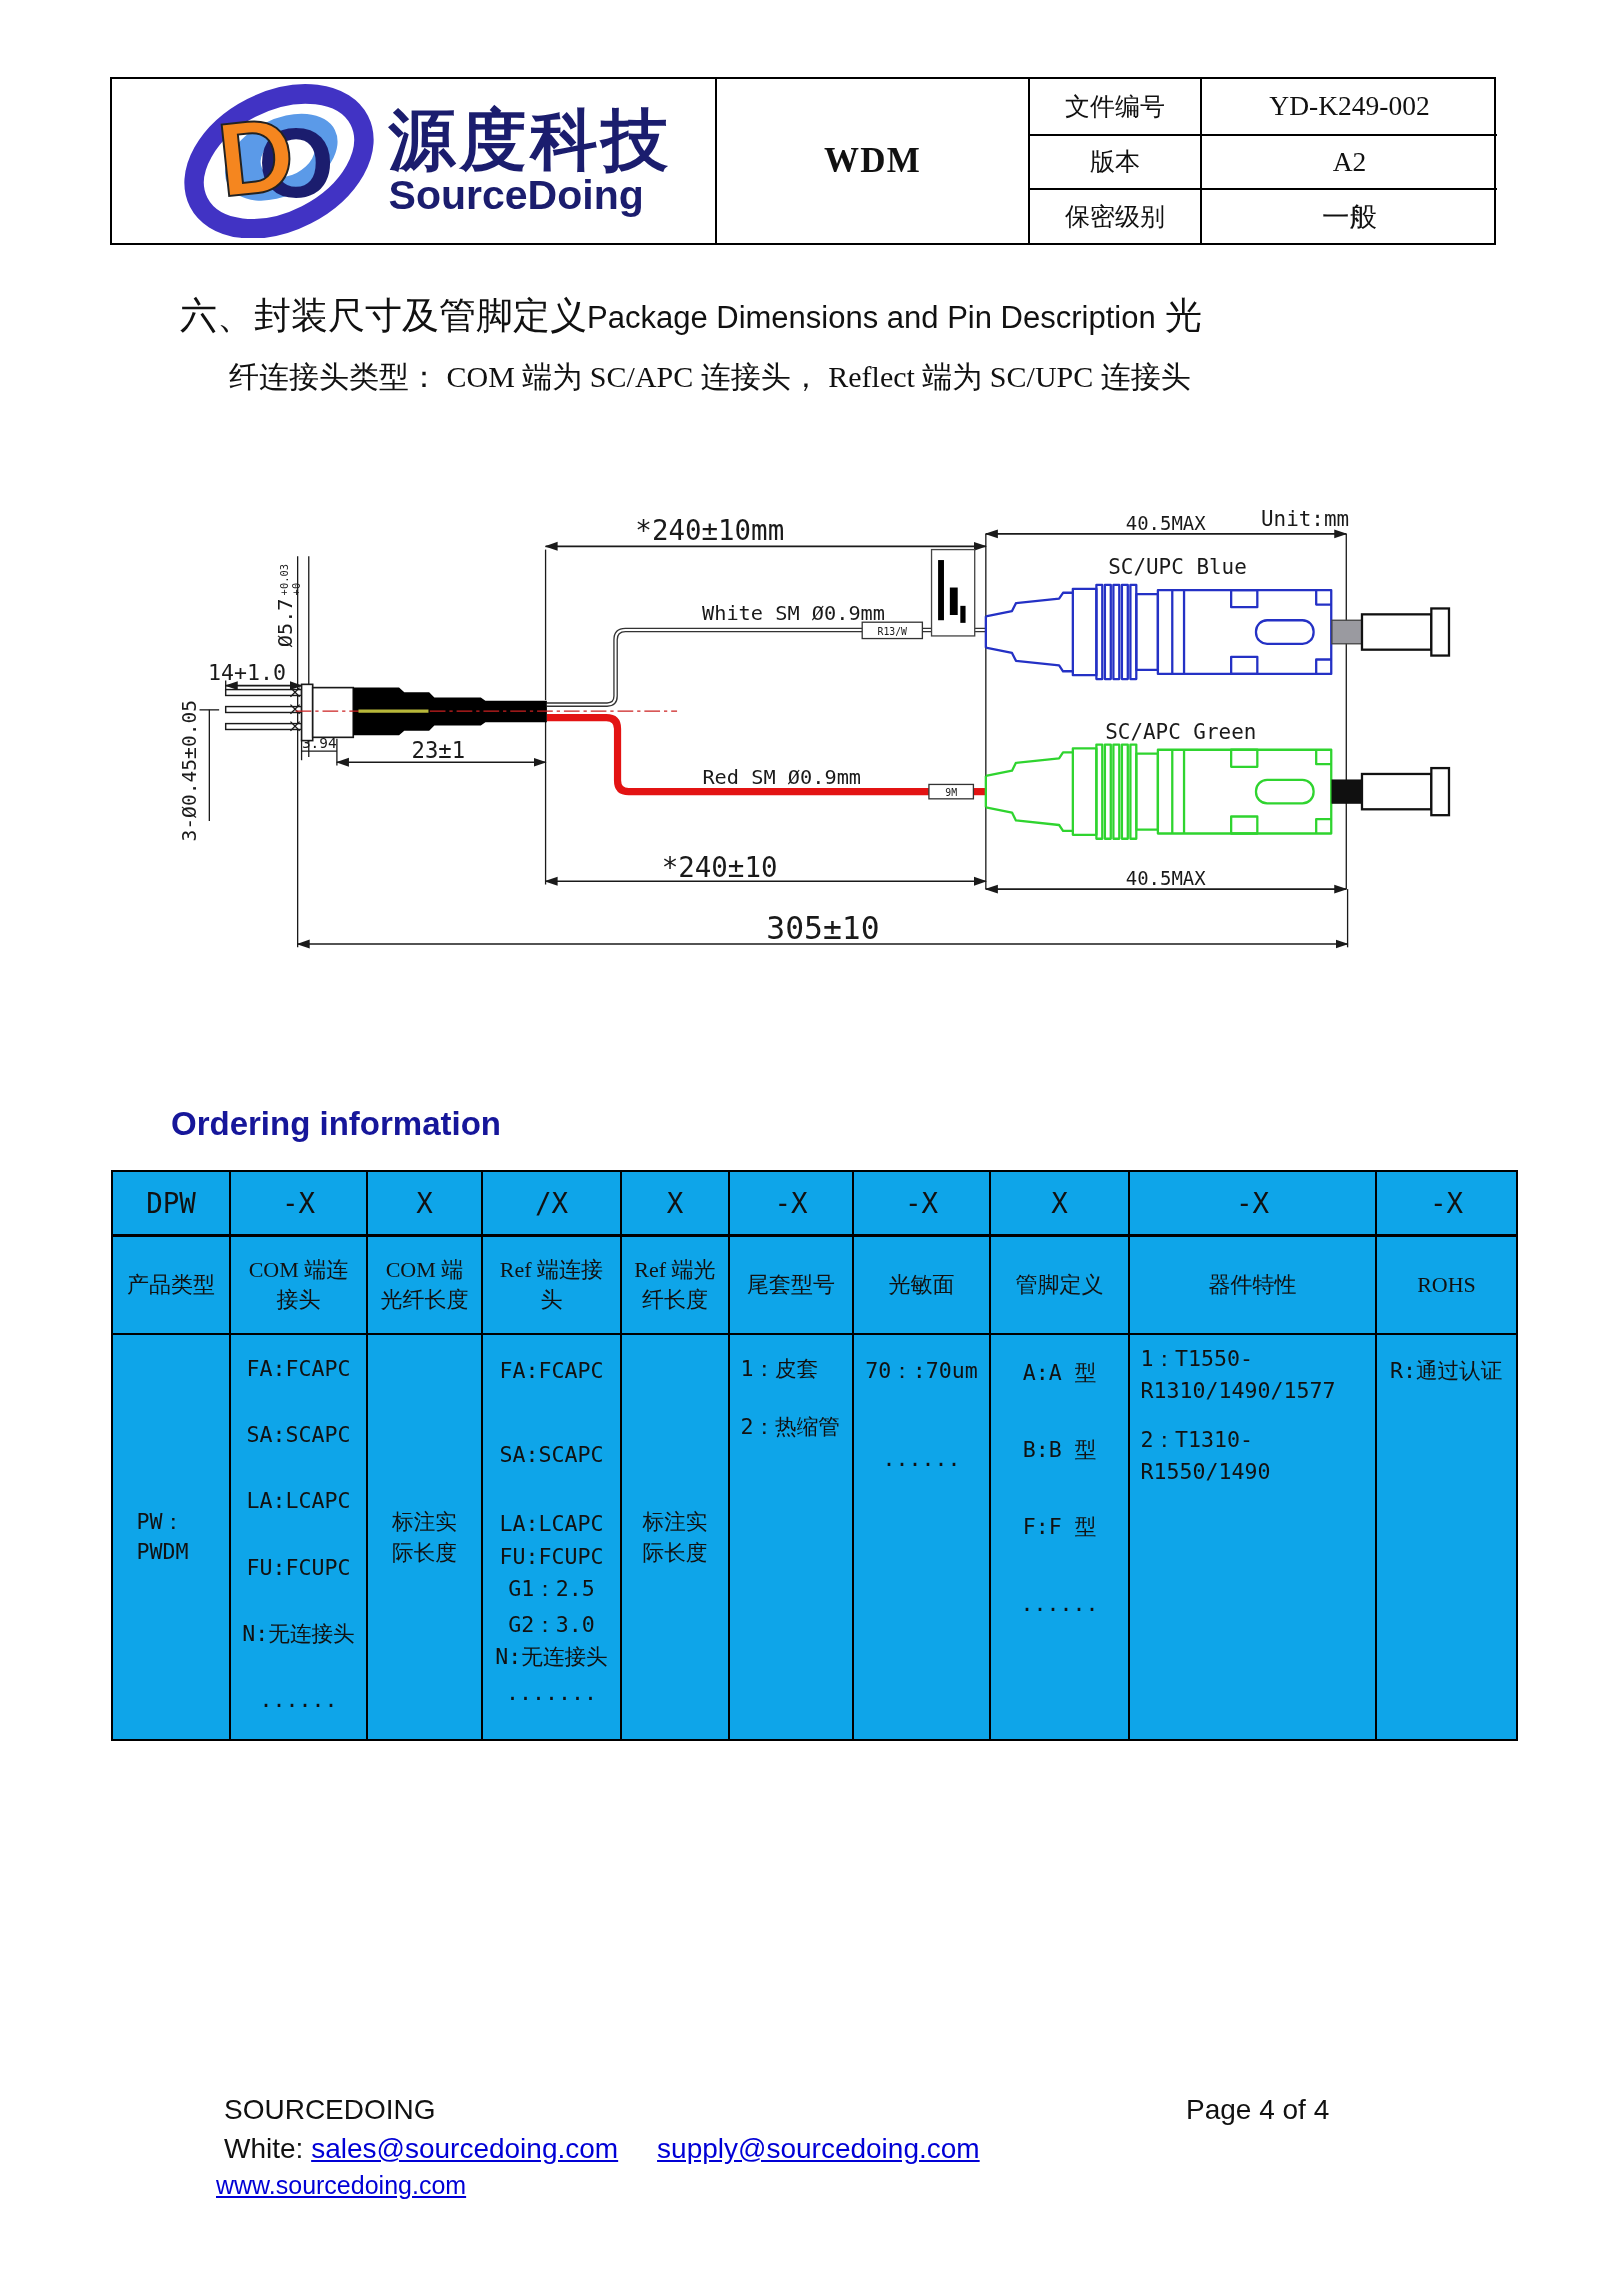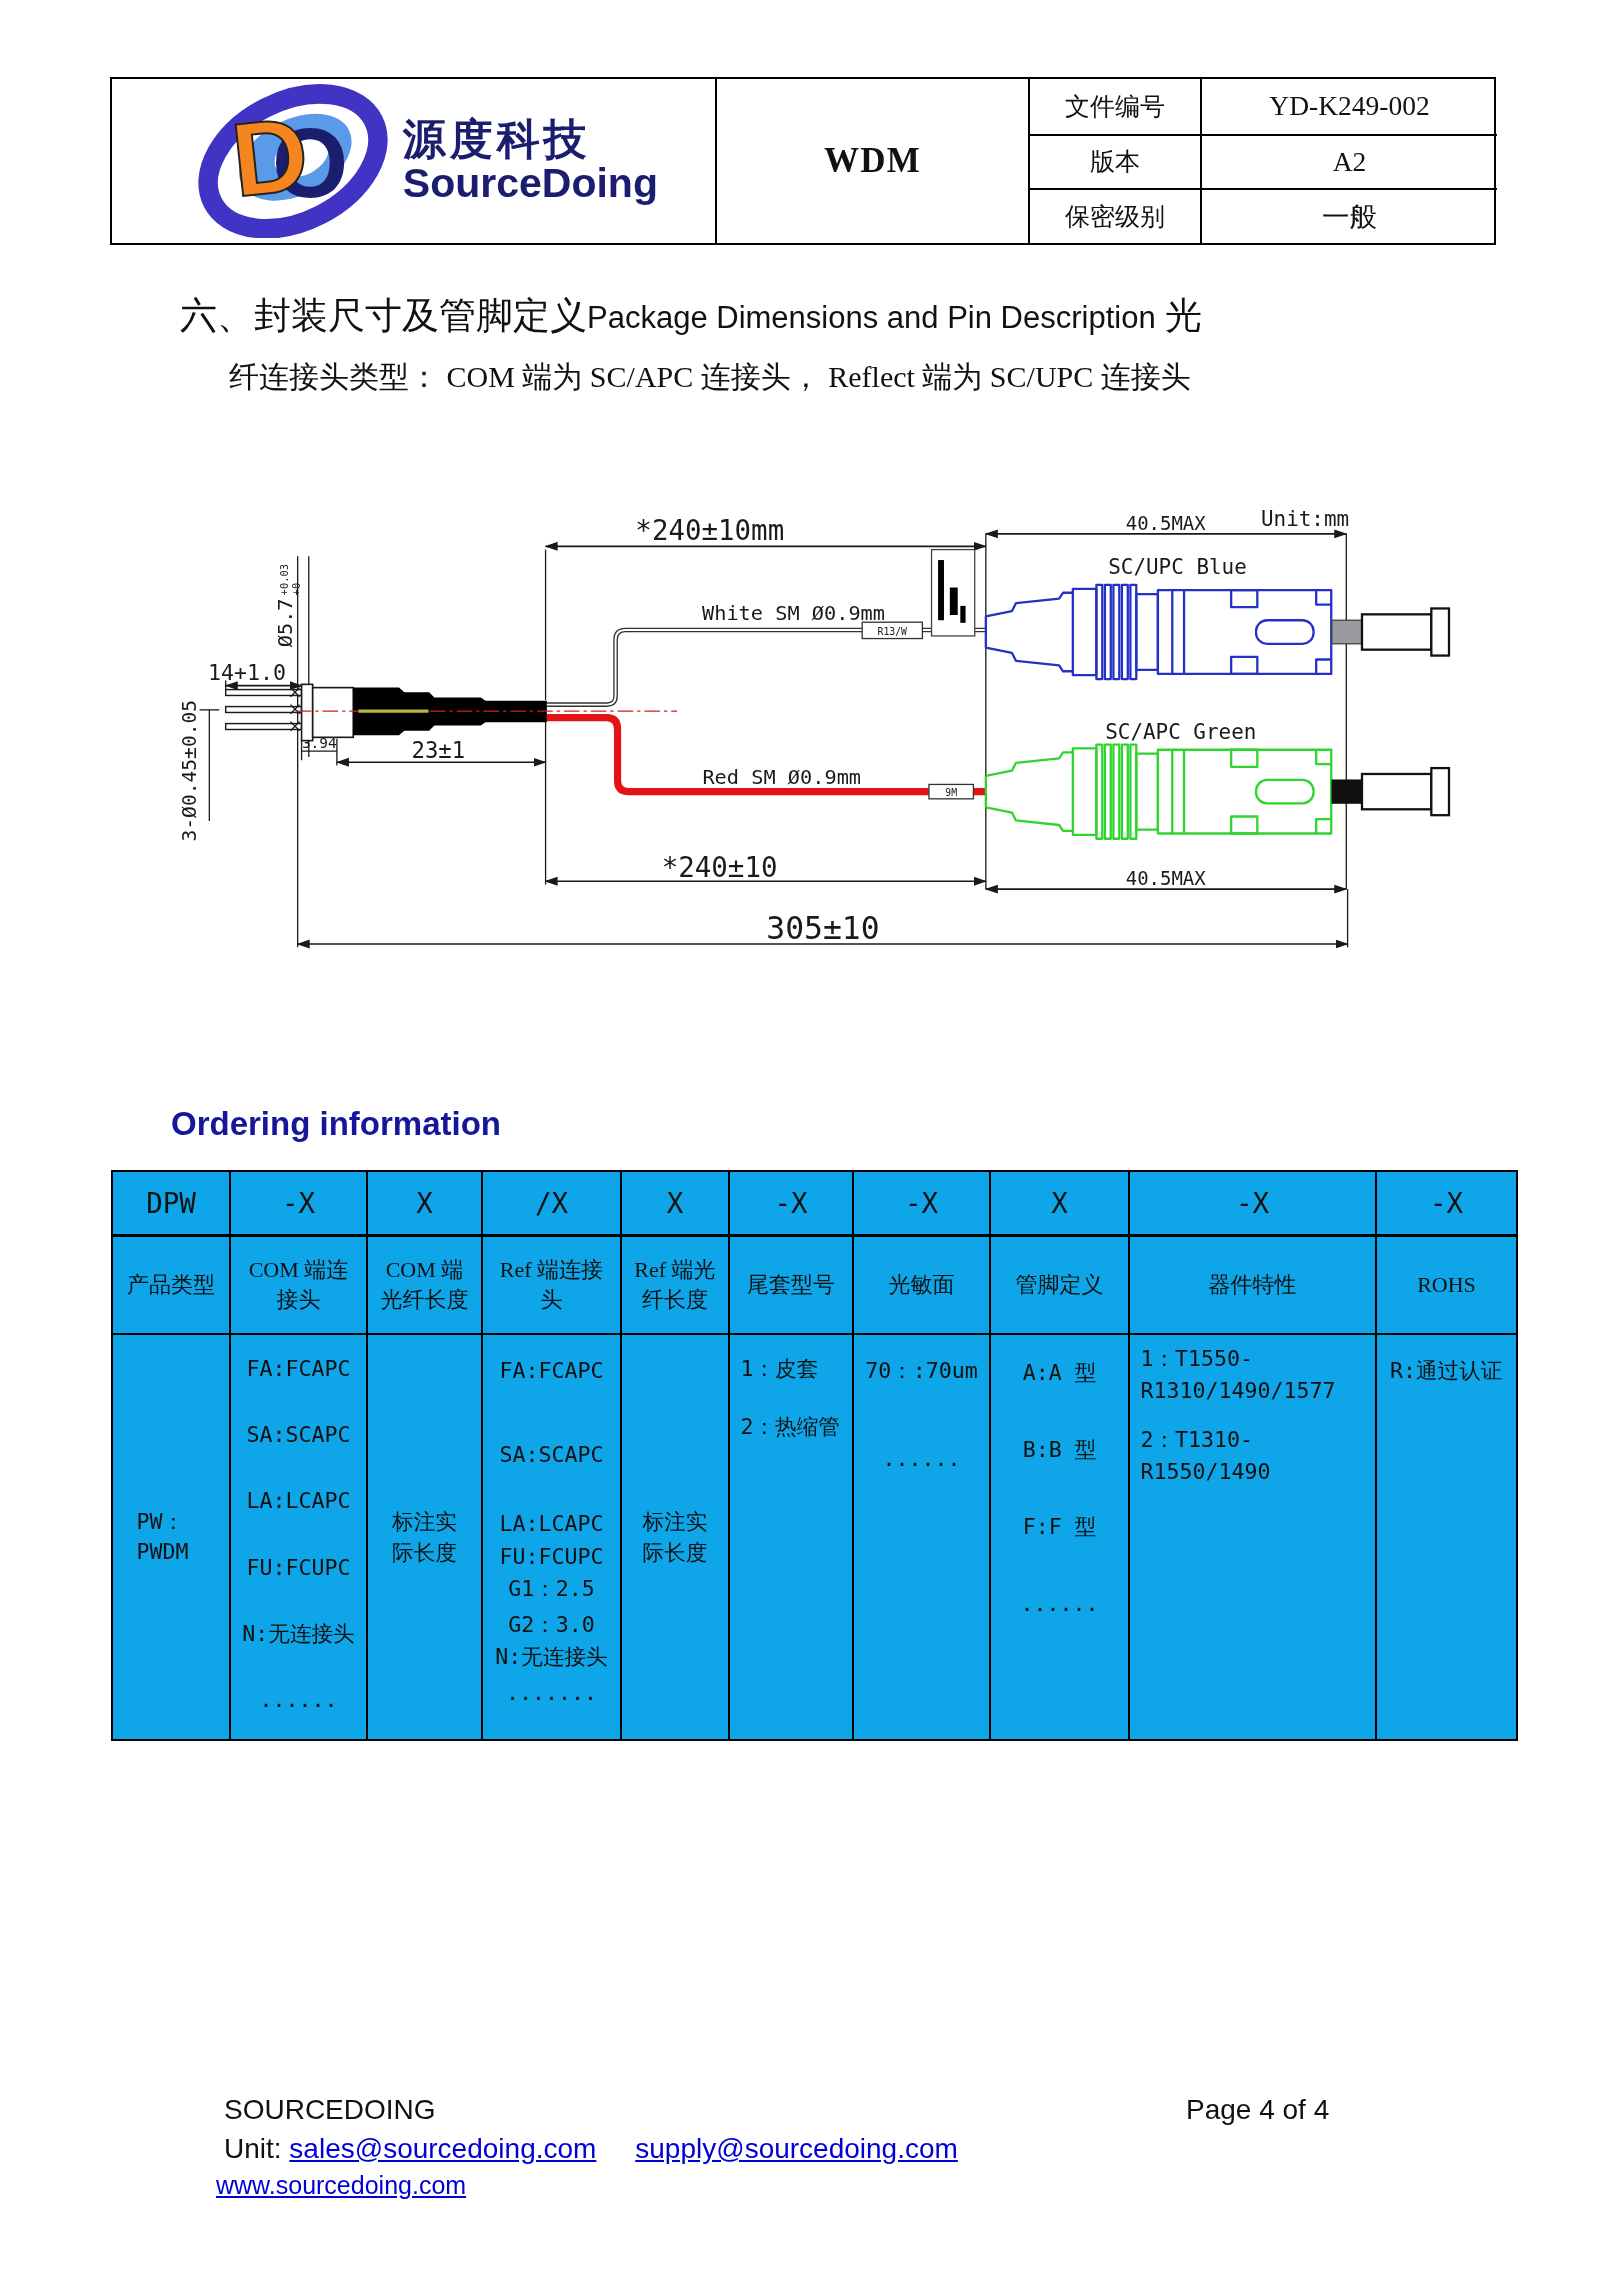--- a/index.html
+++ b/index.html
@@ -11,21 +11,21 @@
        display:grid;grid-template-columns:603px 313px 172px 297px;grid-template-rows:1fr 1fr 1fr;
        border:2.6px solid #000;box-sizing:border-box;background:#fff;}
   .hdr .cell{box-sizing:border-box;display:flex;align-items:center;justify-content:center;}
   .logo-cell{grid-column:1;grid-row:1/4;display:flex;align-items:center;justify-content:flex-start;padding-left:26px;}
   .wdm-cell{grid-column:2;grid-row:1/4;border-left:2px solid #000;
             font-family:"Liberation Serif",serif;font-weight:bold;font-size:35px;letter-spacing:1.3px;}
   .f-label{grid-column:3;border-left:2px solid #000;font-size:25px;}
   .f-value{grid-column:4;border-left:2px solid #000;font-size:27.5px;}
   .f-r2{border-top:2px solid #000;}
   .logo-txt{margin-left:11.8px;line-height:1;}
-  .logo-zh{font-size:43px;font-weight:bold;color:#1b1d6e;letter-spacing:3.9px;font-family:"Liberation Sans",sans-serif;}
+  .logo-zh{font-size:67px;font-weight:bold;color:#1b1d6e;letter-spacing:3.9px;font-family:"Liberation Sans",sans-serif;}
   .logo-en{font-size:41px;font-weight:bold;color:#1b1d6e;font-family:"Liberation Sans",sans-serif;margin-top:2.6px;}
 
   
   .sec1{position:absolute;left:180px;top:291px;font-size:37px;white-space:nowrap;}
   .sec1 .en{font-family:"Liberation Sans",sans-serif;font-size:31px;}
   .sec2{position:absolute;left:229px;top:357px;font-size:30px;white-space:nowrap;}
 
   
   svg.draw{position:absolute;left:0;top:0;width:1623px;height:2295px;pointer-events:none;}
   svg.draw text{font-family:"DejaVu Sans Mono",monospace;fill:#1a1a1a;}
@@ -302,21 +302,21 @@
         <div class="item">2：T1310-R1550/1490</div>
       </div>
     <div class="oc r3 bl c10">
         <div class="item">R:通过认证</div>
       </div>
   </div>
 
   <div class="ft ft-co">SOURCEDOING</div>
   <div class="ft ft-pg">Page 4 of 4</div>
   <div class="ft ft-em">
-    <span>Unit:</span>
+    <span>White:</span>
     <a class="lnk" href="#">sales@sourcedoing.com</a>
     &nbsp;&nbsp;&nbsp;
     <a class="lnk" href="#">supply@sourcedoing.com</a>
   </div>
   <div class="ft ft-web">
     <a class="lnk" href="#">www.sourcedoing.com</a>
   </div>
 
 </div>
 

